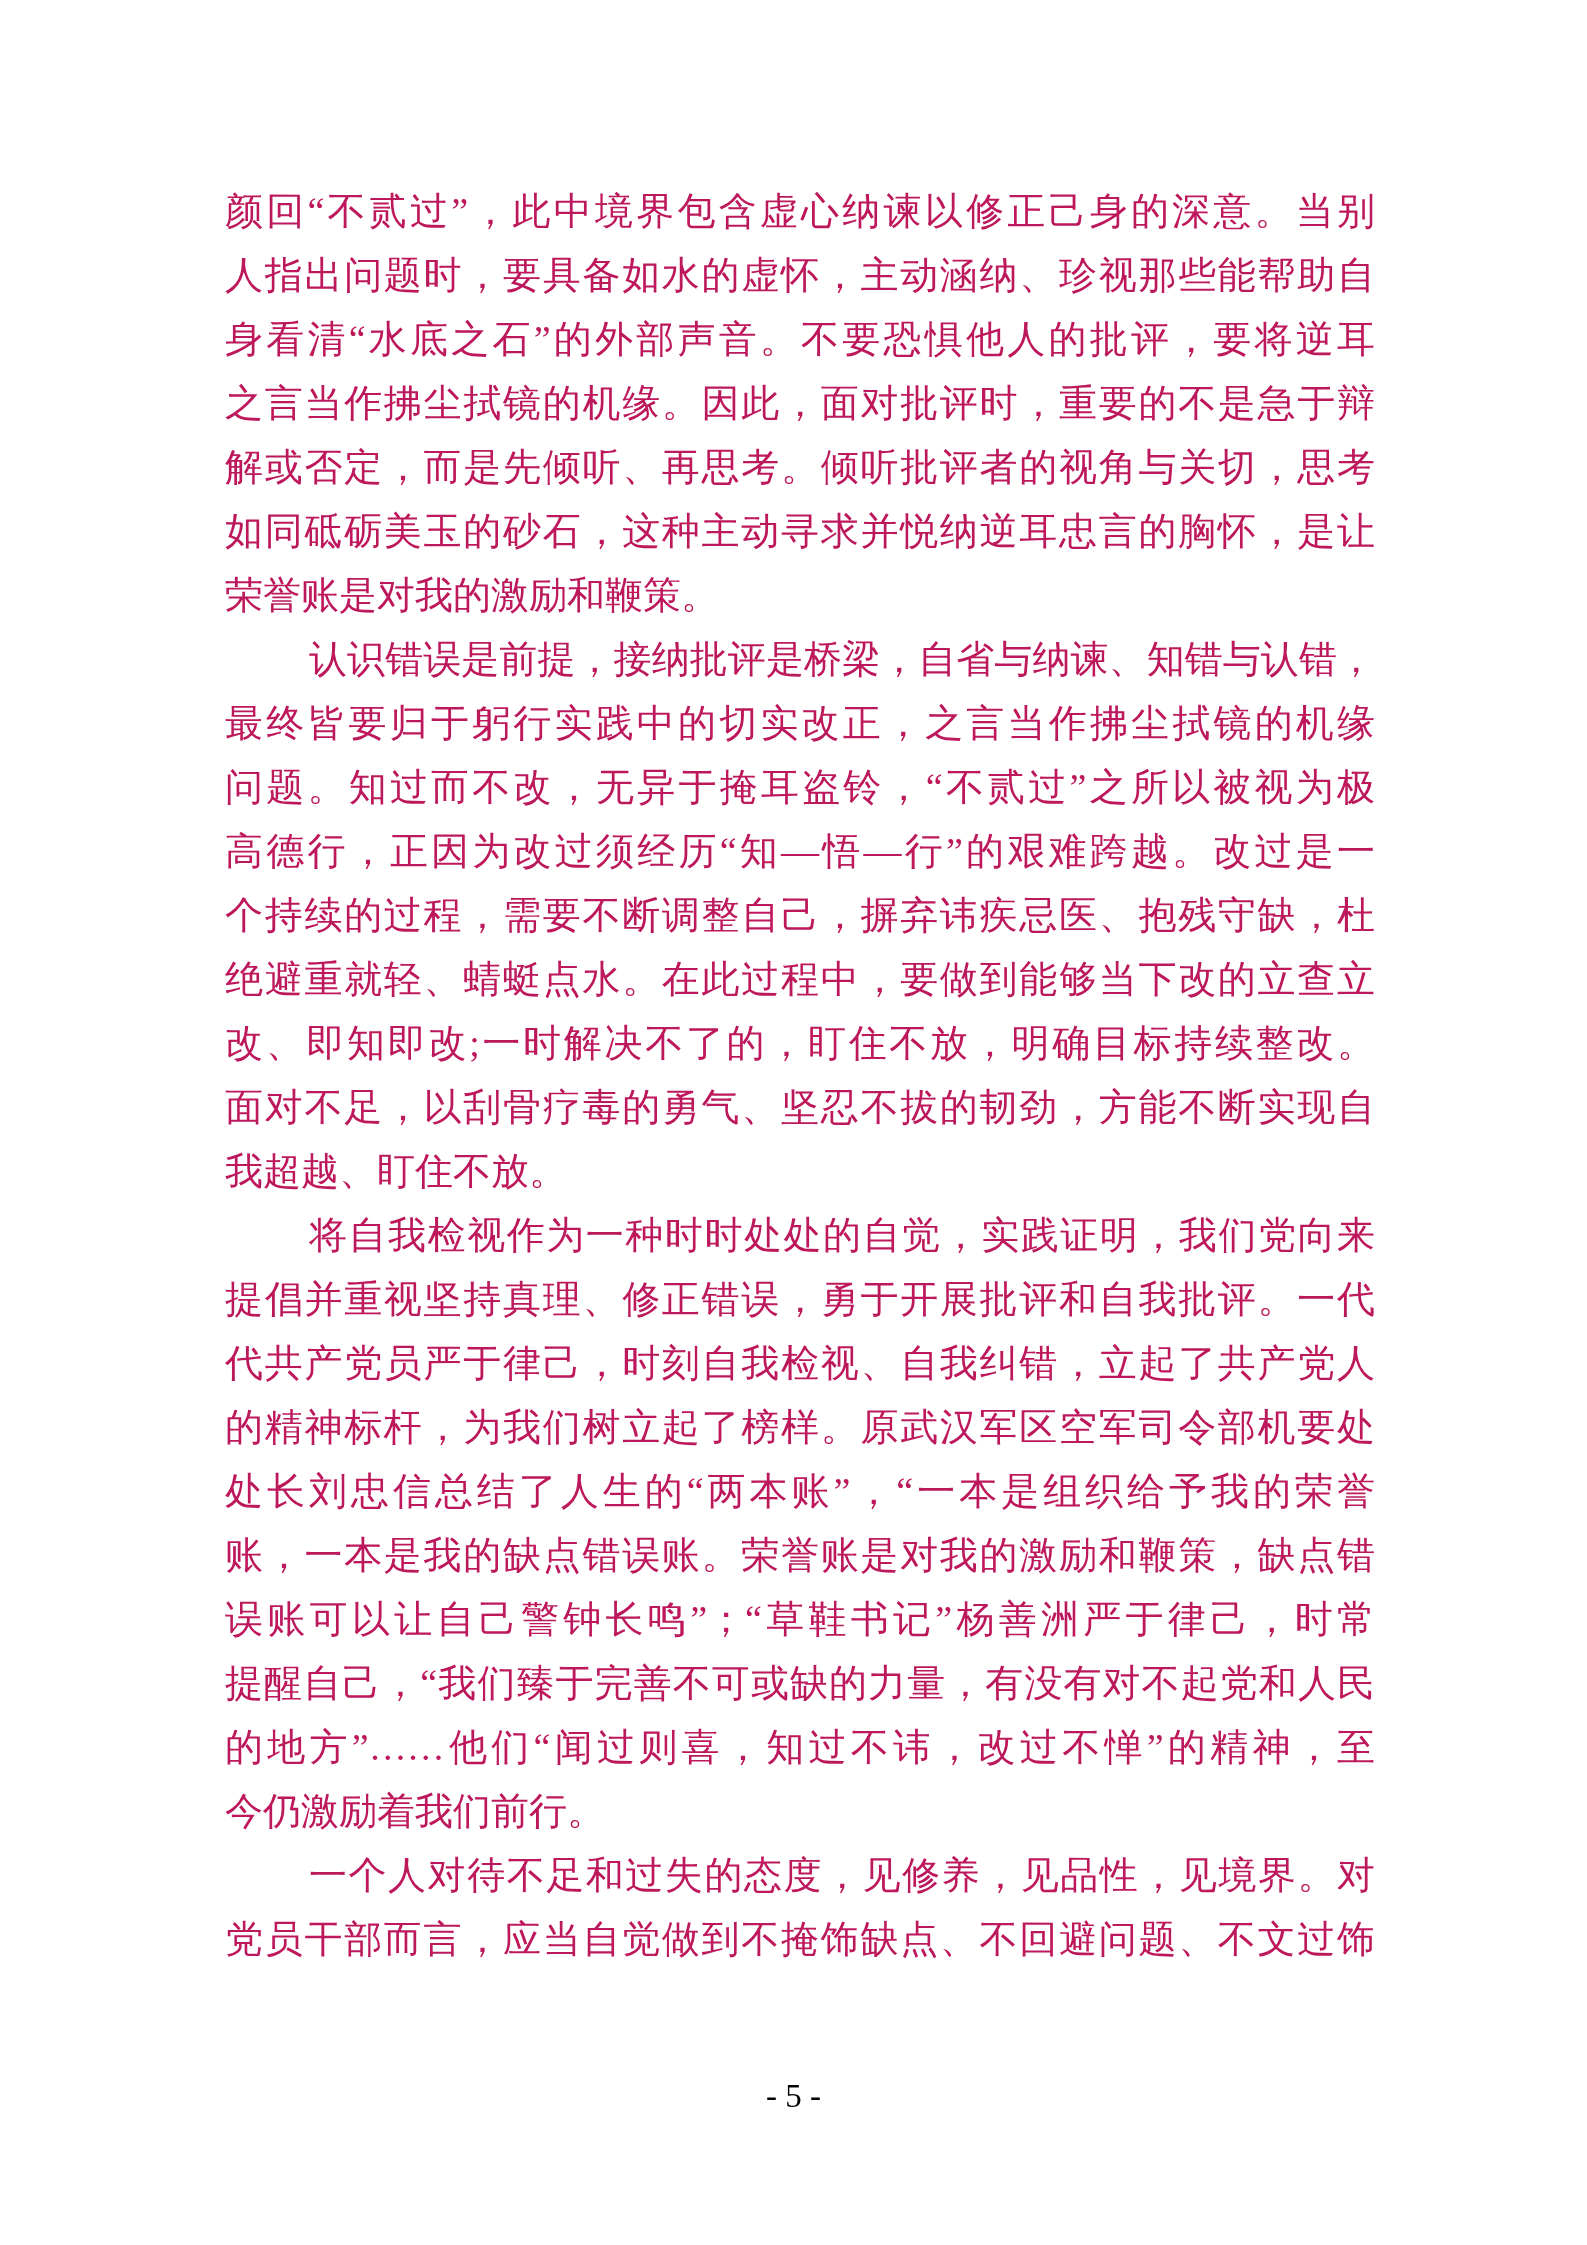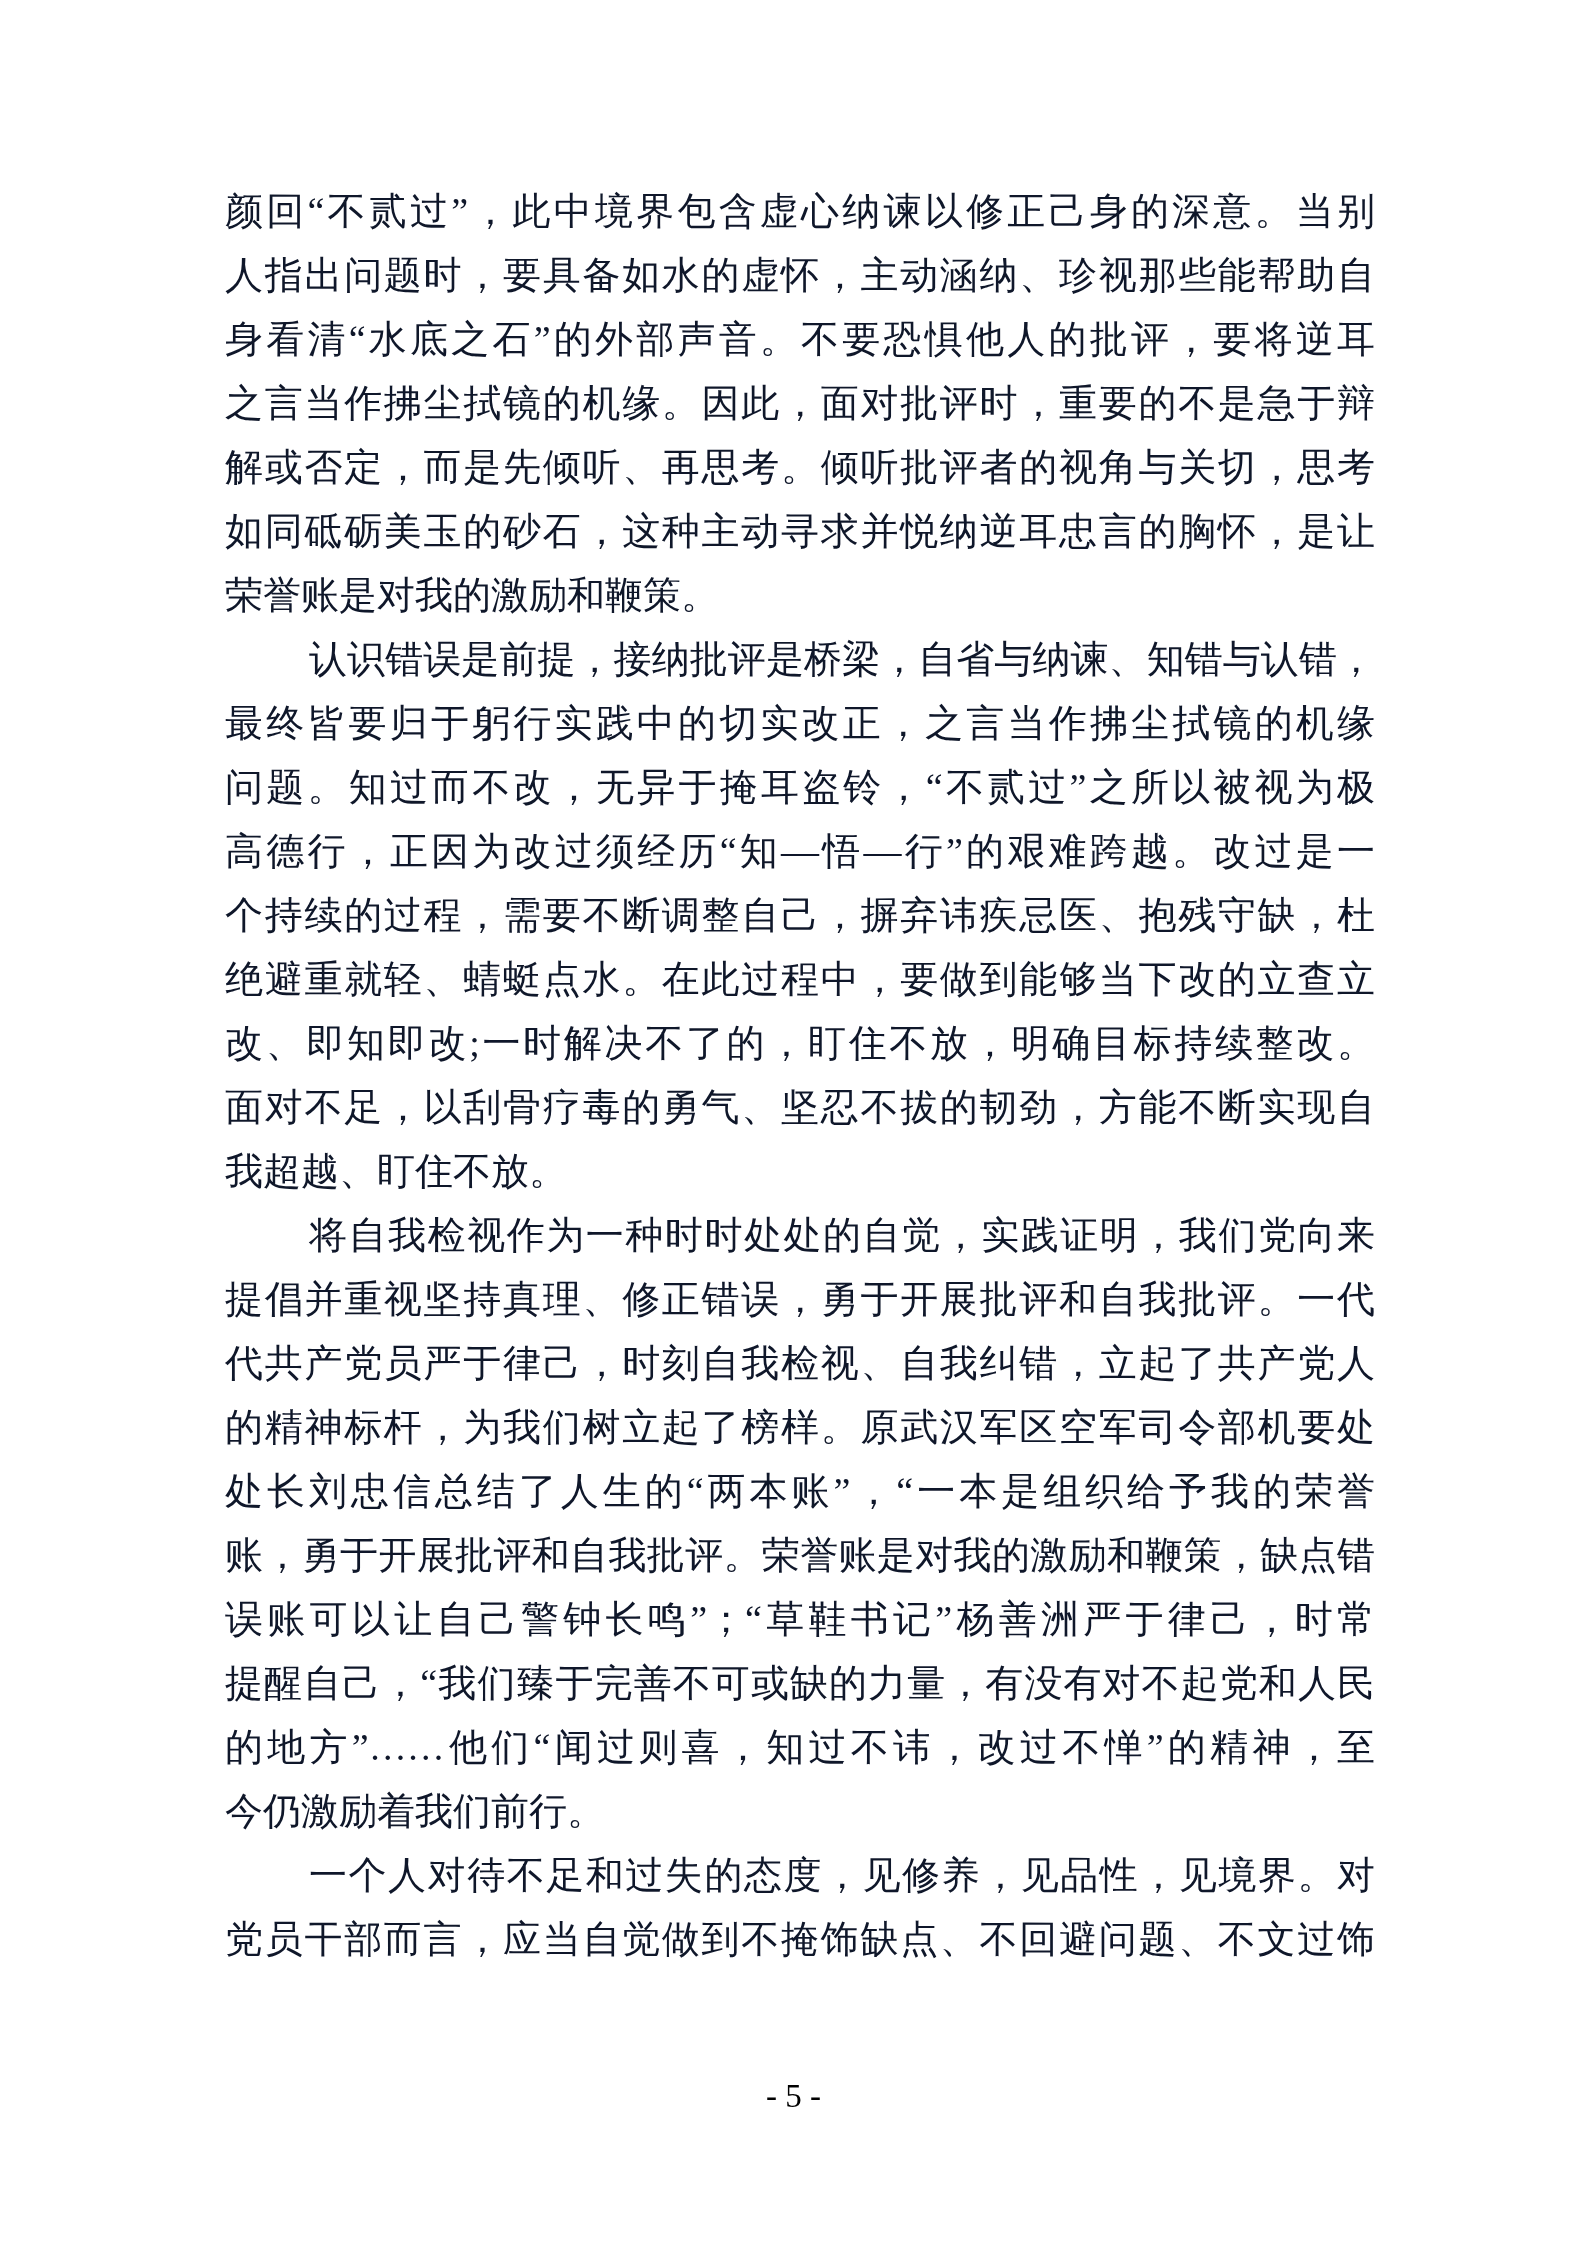--- a/index.html
+++ b/index.html
@@ -25,21 +25,21 @@
   .text-line {
     height: 64px;
     line-height: 64px;
     font-size: 38px;
     letter-spacing: 0;
     text-align: justify;
     text-align-last: justify;
     -moz-text-align-last: justify;
     white-space: nowrap;
     box-sizing: border-box;
-    color: #0f172a;
+    color: #be185d;
   }
   .text-line.para-end {
     text-align: left;
     text-align-last: left;
     -moz-text-align-last: left;
   }
   .text-line.indent {
     padding-left: 84px;
   }
   .page-footer {
@@ -74,21 +74,21 @@
       <div class="text-line">个持续的过程，需要不断调整自己，摒弃讳疾忌医、抱残守缺，杜</div>
       <div class="text-line">绝避重就轻、蜻蜓点水。在此过程中，要做到能够当下改的立查立</div>
       <div class="text-line">改、即知即改;一时解决不了的，盯住不放，明确目标持续整改。</div>
       <div class="text-line">面对不足，以刮骨疗毒的勇气、坚忍不拔的韧劲，方能不断实现自</div>
       <div class="text-line para-end">我超越、盯住不放。</div>
       <div class="text-line indent">将自我检视作为一种时时处处的自觉，实践证明，我们党向来</div>
       <div class="text-line">提倡并重视坚持真理、修正错误，勇于开展批评和自我批评。一代</div>
       <div class="text-line">代共产党员严于律己，时刻自我检视、自我纠错，立起了共产党人</div>
       <div class="text-line">的精神标杆，为我们树立起了榜样。原武汉军区空军司令部机要处</div>
       <div class="text-line">处长刘忠信总结了人生的“两本账”，“一本是组织给予我的荣誉</div>
-      <div class="text-line">账，勇于开展批评和自我批评。荣誉账是对我的激励和鞭策，缺点错</div>
+      <div class="text-line">账，一本是我的缺点错误账。荣誉账是对我的激励和鞭策，缺点错</div>
       <div class="text-line">误账可以让自己警钟长鸣”；“草鞋书记”杨善洲严于律己，时常</div>
       <div class="text-line">提醒自己，“我们臻于完善不可或缺的力量，有没有对不起党和人民</div>
       <div class="text-line">的地方”……他们“闻过则喜，知过不讳，改过不惮”的精神，至</div>
       <div class="text-line para-end">今仍激励着我们前行。</div>
       <div class="text-line indent">一个人对待不足和过失的态度，见修养，见品性，见境界。对</div>
       <div class="text-line">党员干部而言，应当自觉做到不掩饰缺点、不回避问题、不文过饰</div>
     </div>
   <div class="page-footer">- 5 -</div>
 </div>
 

